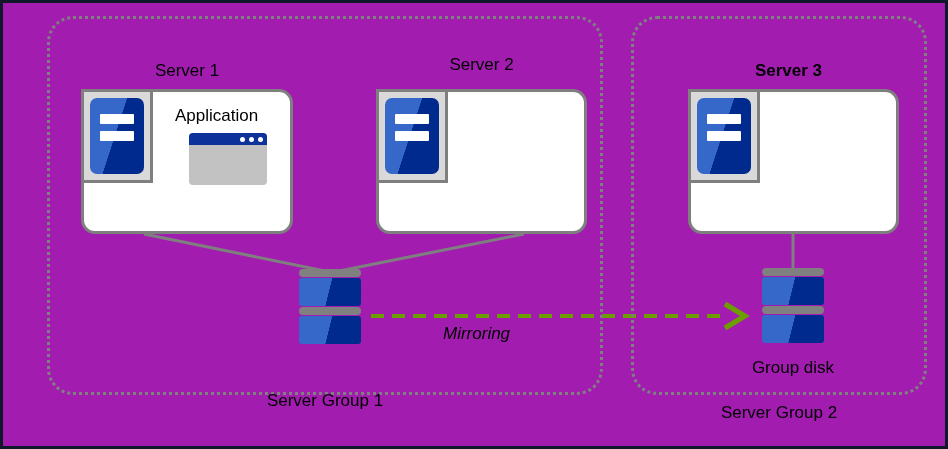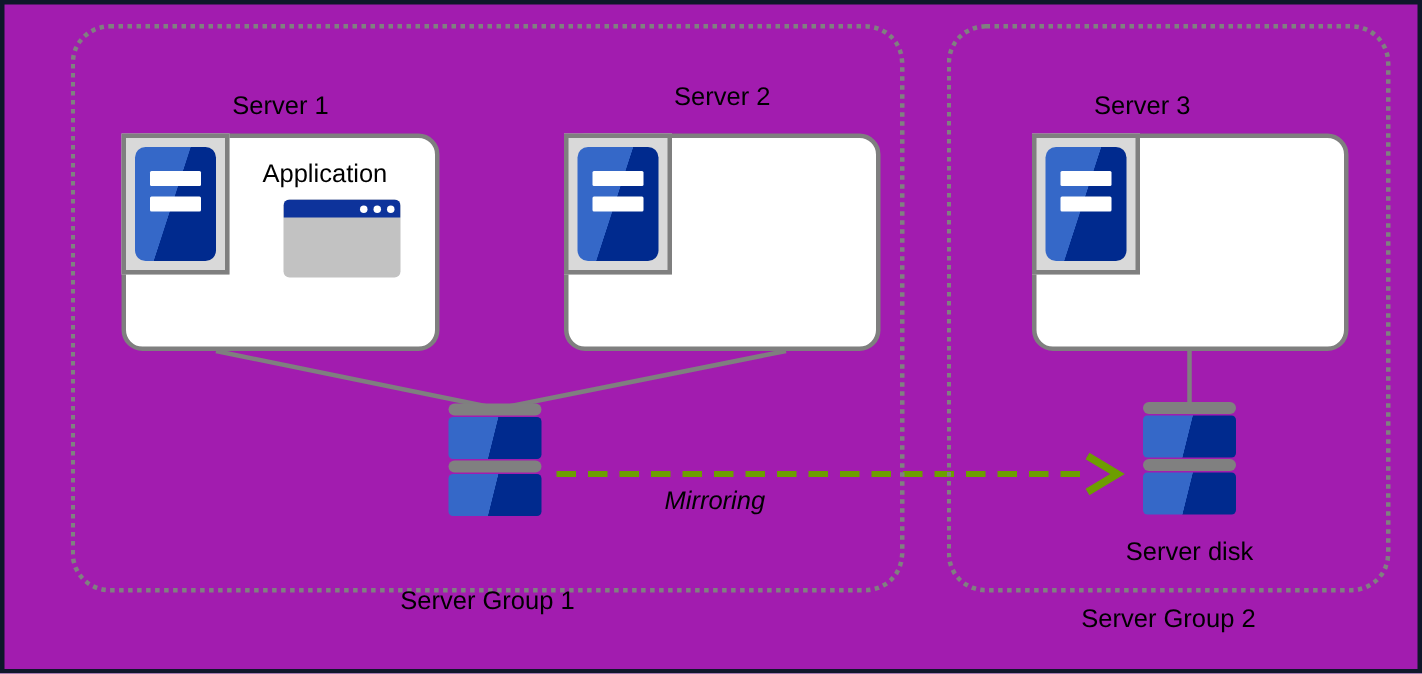--- a/index.html
+++ b/index.html
@@ -50,21 +50,21 @@
 
   .server-title{
     position:absolute;
     font-size:17px;
     color:#000000;
     white-space:nowrap;
     text-align:center;
   }
   #server1-title{left:78px;top:58px;width:212px;}
   #server2-title{left:373px;top:52px;width:211px;}
-  #server3-title{left:653px;top:58px;width:211px;}
+  #server3-title{left:680px;top:58px;width:211px;font-weight:bold;}
 
   
   .server-icon{
     position:absolute;
     width:72px;height:94px;
     background:#d9d9d9;
     border:3px solid #7f7f7f;
     box-sizing:border-box;
     padding:6px;
   }
@@ -199,17 +199,17 @@
       <span class="bar b2"></span>
     </div>
   </div>
 
   <div class="disk" id="disk2">
     <div class="cap"></div>
     <div class="platter"></div>
     <div class="cap"></div>
     <div class="platter"></div>
   </div>
-  <div class="disk-caption" id="disk2-caption">Server disk</div>
+  <div class="disk-caption" id="disk2-caption">Group disk</div>
 
   <div class="group-caption" id="group2-caption">Server Group 2</div>
 
 </div>
 
 </body></html>

